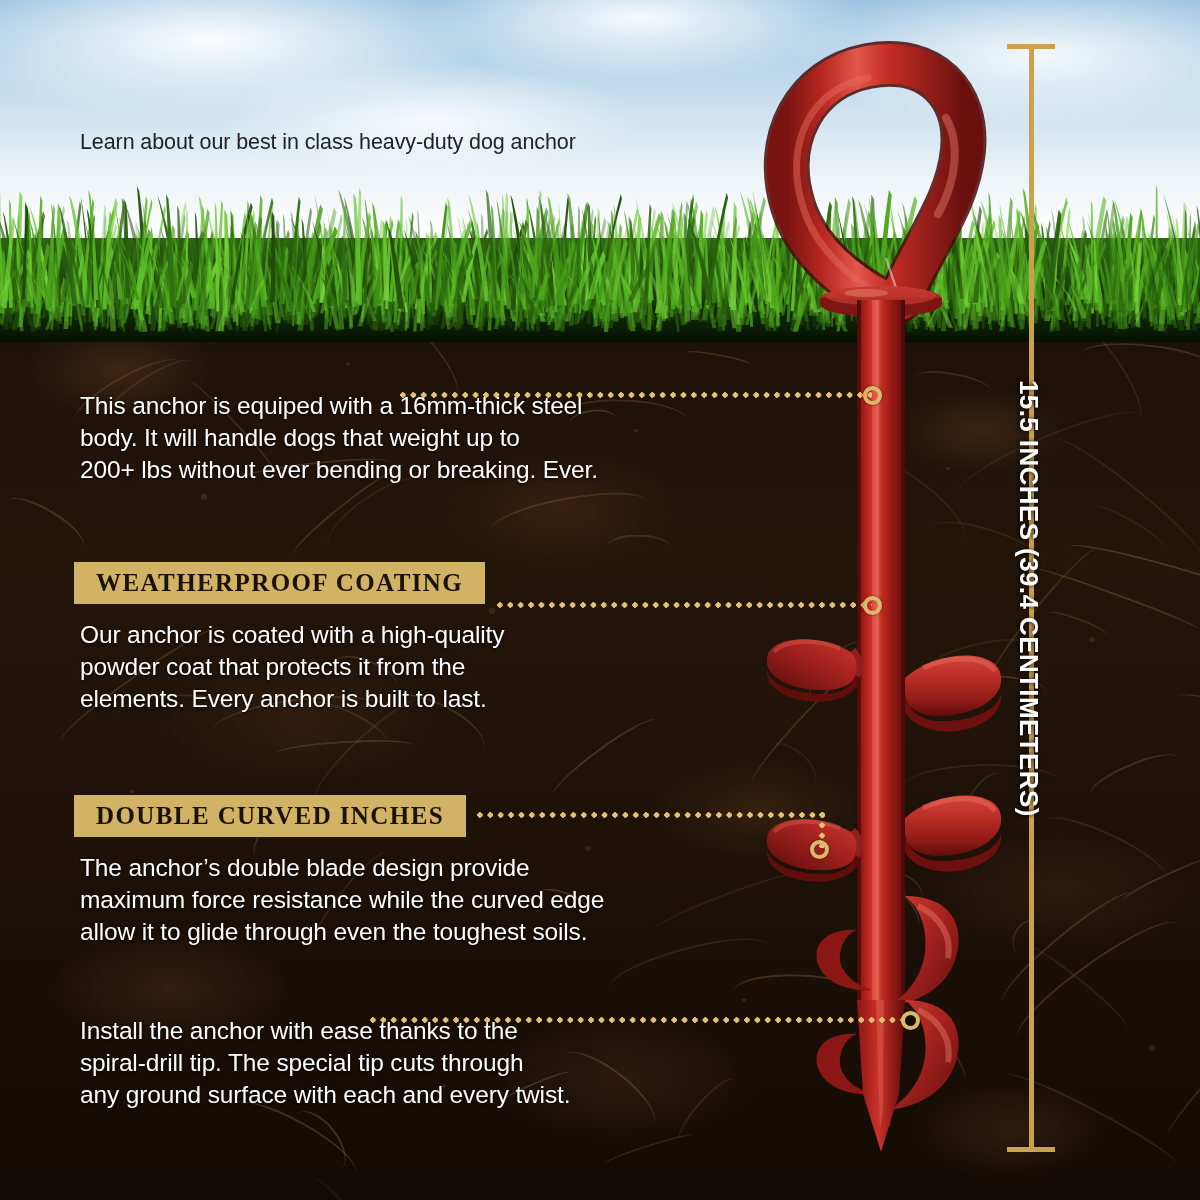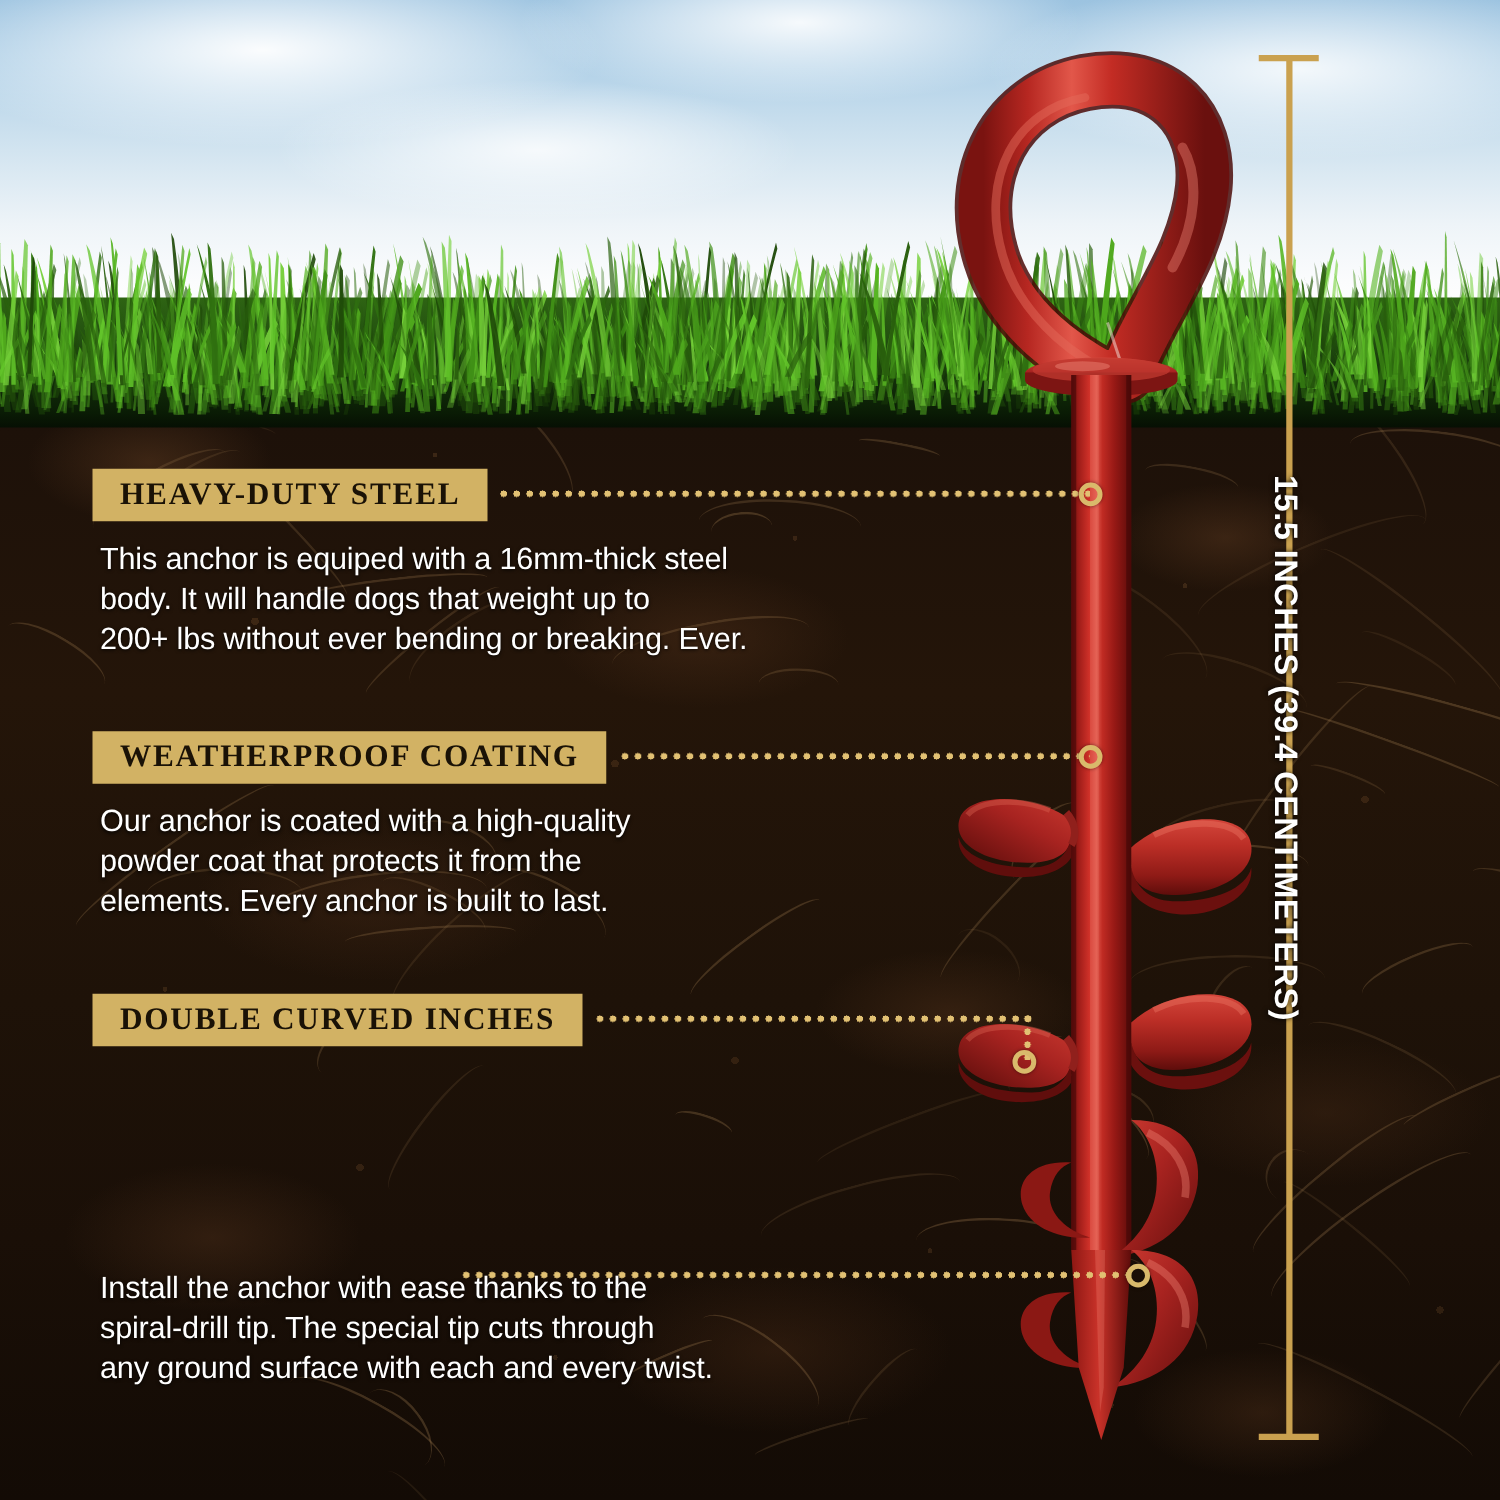--- a/index.html
+++ b/index.html
@@ -1857,45 +1857,48 @@
       <path d="M857,1034 C825,1032 812,1050 818,1068 C824,1086 848,1096 872,1094
                C852,1088 838,1074 840,1058 C842,1044 849,1037 857,1034 Z" fill="#8b1814"></path>
       <path d="M918,906 C940,916 952,936 948,958" stroke="#ef8273" stroke-width="6" fill="none" opacity=".4"></path>
       <path d="M918,1010 C940,1020 952,1040 948,1062" stroke="#ef8273" stroke-width="6" fill="none" opacity=".4"></path>
 
       <path d="M857,1000 L905,1000 L899,1094 L881,1152 L863,1094 Z" fill="url(#gTip)"></path>
       <path d="M876,1000 L884,1000 L883,1110 L880,1130 Z" fill="#f08272" opacity=".3"></path>
     </g>
   </svg>
 
+  <div class="page-subtitle">Learn about our best in class heavy-duty dog anchor</div>
 
   <div class="feature" style="top:375px;">
-    <div class="feature-label">HEAVY-DUTY STEEL</div>
     <div class="feature-body">This anchor is equiped with a 16mm-thick steel
 body. It will handle dogs that weight up to
 200+ lbs without ever bending or breaking. Ever.</div>
   </div>
   <div class="leader" style="left:400px; top:392px; width:472px;">
     <div class="leader-dots"></div>
   </div>
   <div class="leader-ring" style="left:863px; top:386px;"></div>
 
-  <div class="feature" style="top:585px;">
+  <div class="feature" style="top:562px;">
     <div class="feature-label">WEATHERPROOF COATING</div>
     <div class="feature-body">Our anchor is coated with a high-quality
 powder coat that protects it from the
 elements. Every anchor is built to last.</div>
   </div>
   <div class="leader" style="left:497px; top:602px; width:375px;">
     <div class="leader-dots"></div>
   </div>
   <div class="leader-ring" style="left:863px; top:596px;"></div>
 
   <div class="feature" style="top:795px;">
     <div class="feature-label">DOUBLE CURVED INCHES</div>
+    <div class="feature-body">The anchor’s double blade design provide
+maximum force resistance while the curved edge
+allow it to glide through even the toughest soils.</div>
   </div>
   <div class="leader" style="left:477px; top:812px; width:348px;">
     <div class="leader-dots"></div>
   </div>
   <div class="leader-vdots" style="left:819px; top:812px; height:36px;"></div>
   <div class="leader-ring" style="left:810px; top:840px;"></div>
 
   <div class="feature" style="top:1000px;">
     <div class="feature-body">Install the anchor with ease thanks to the
 spiral-drill tip. The special tip cuts through

